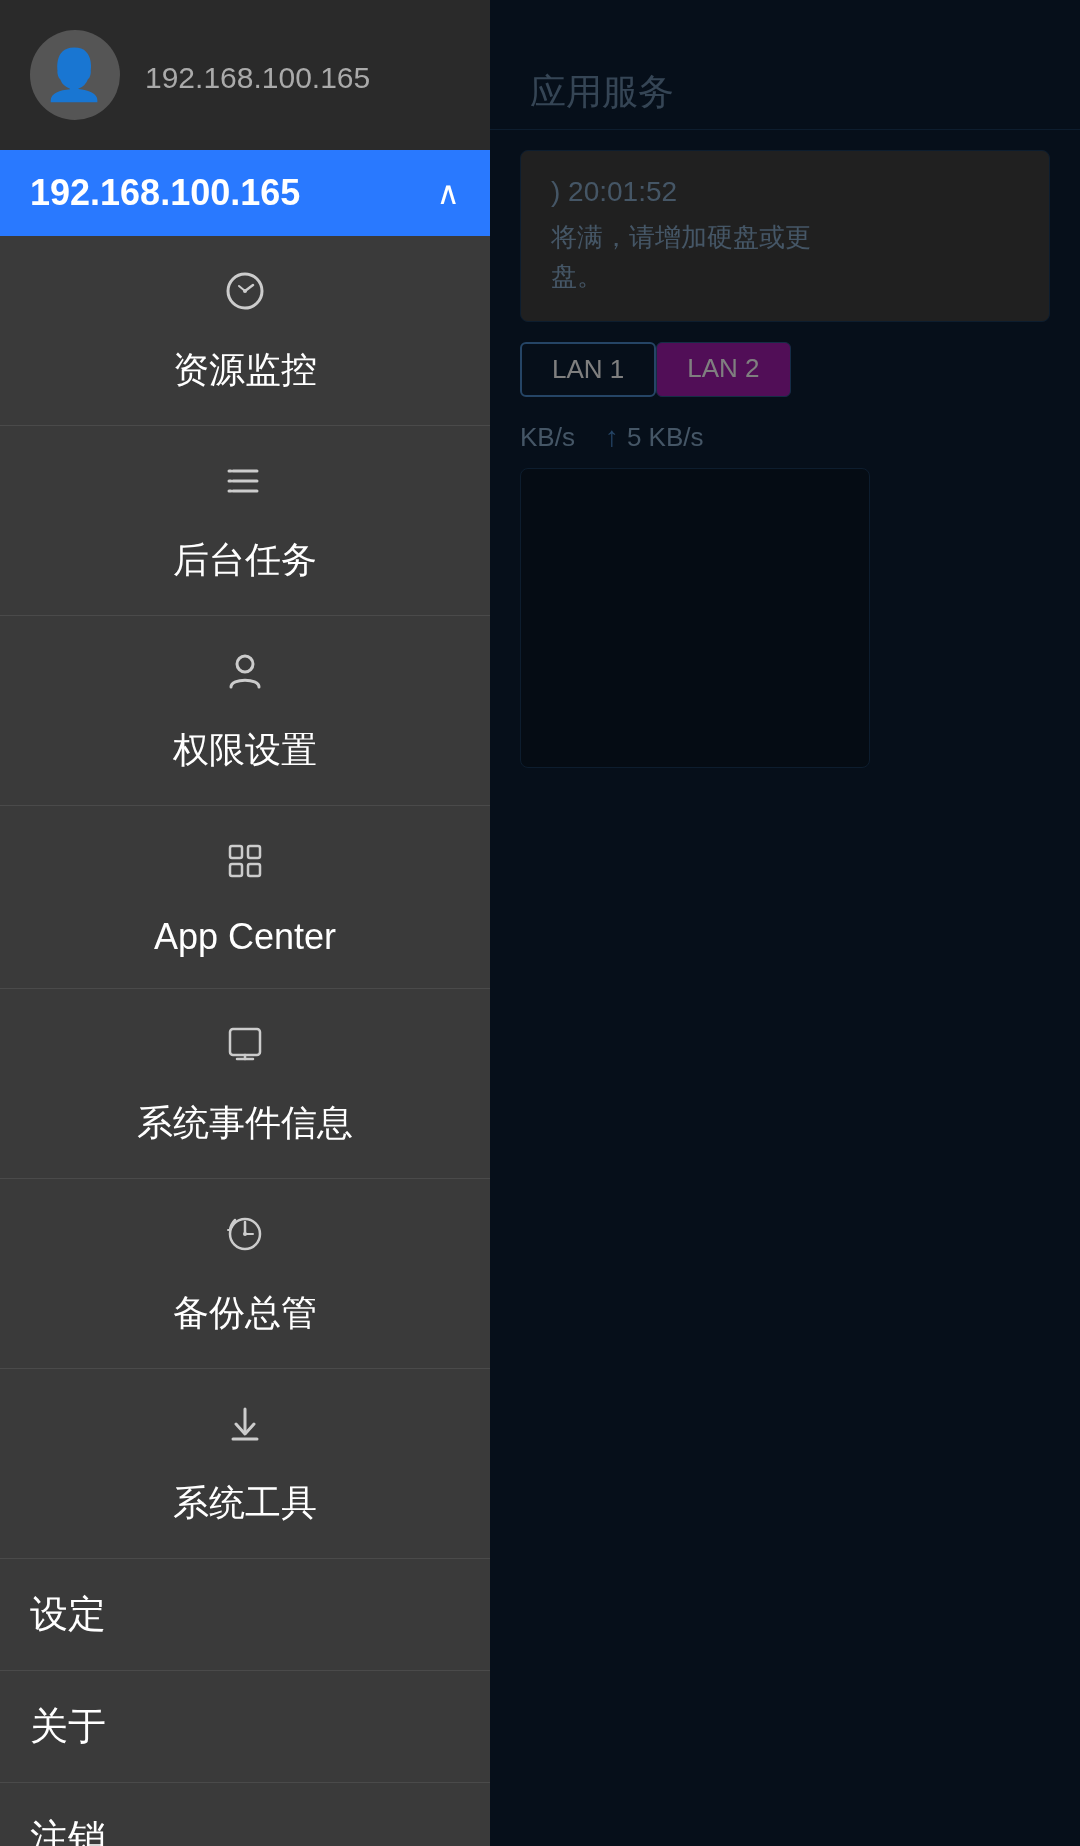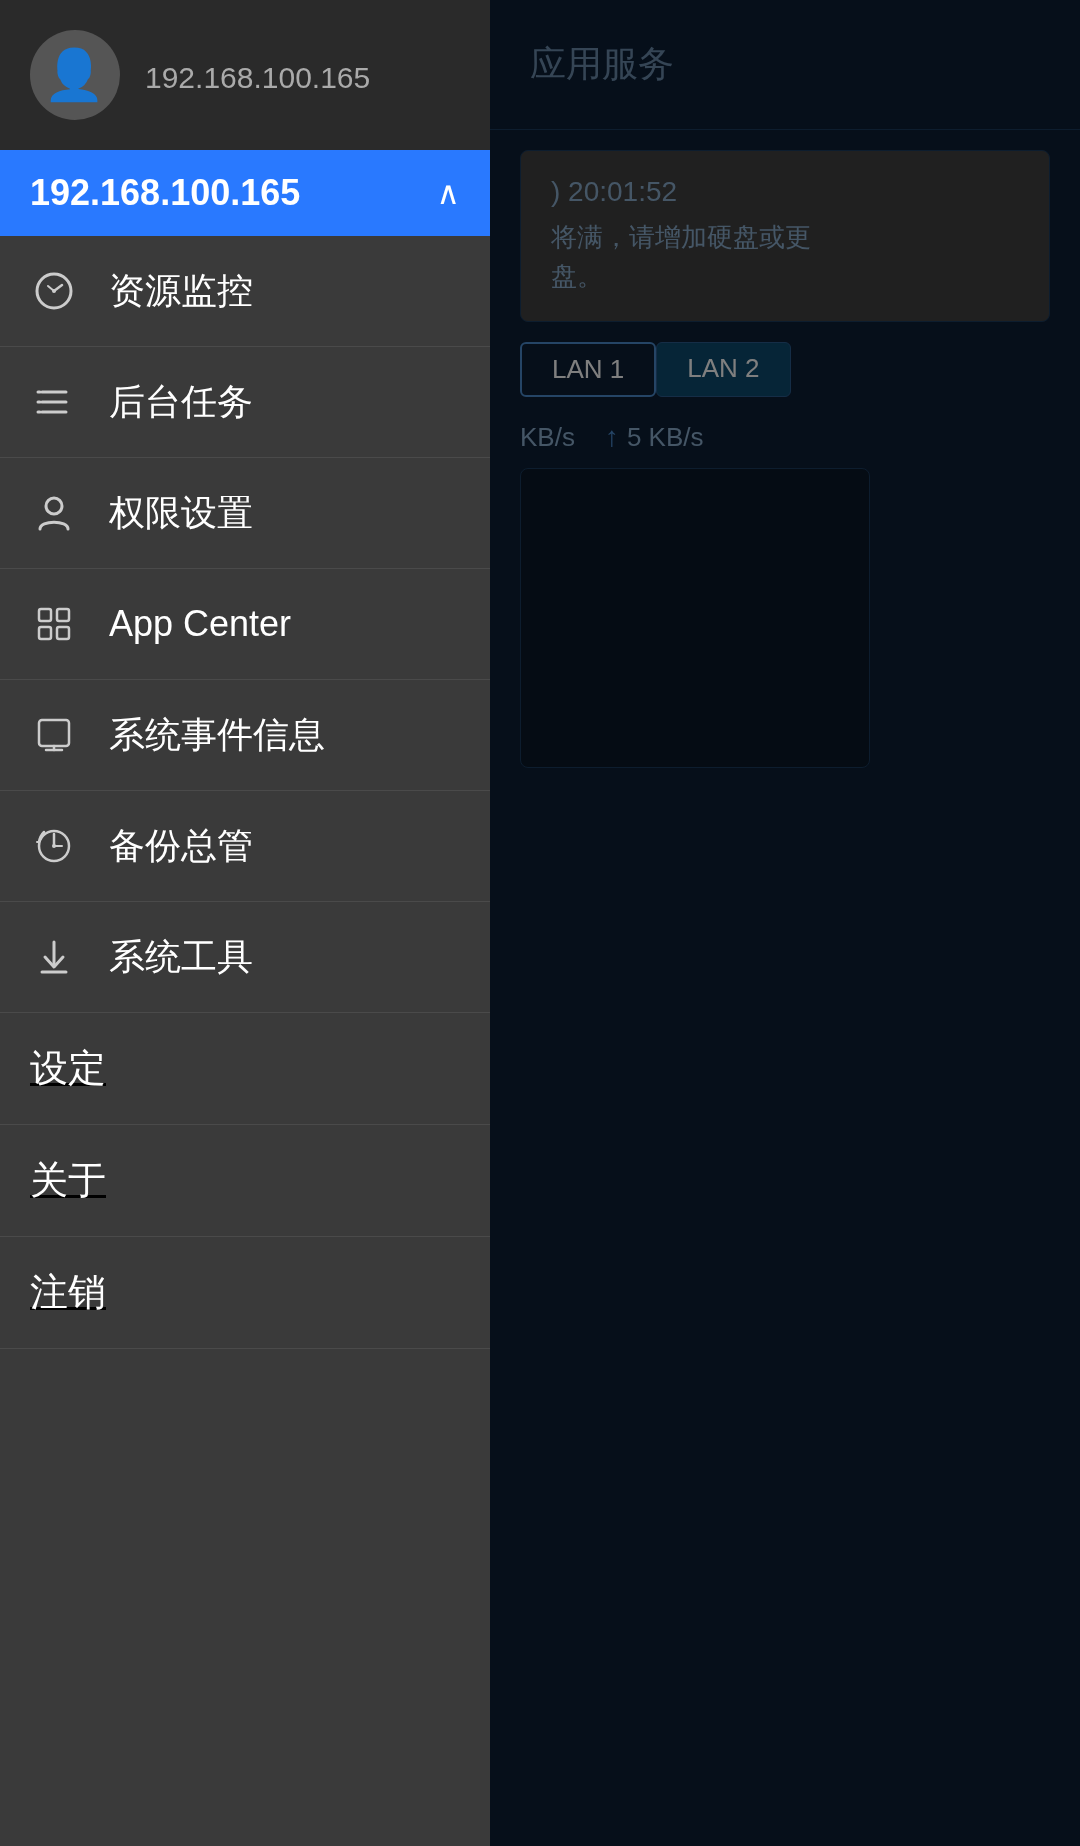--- a/index.html
+++ b/index.html
@@ -35,21 +35,21 @@
       left: 490px;
       right: 0;
       height: 100%;
       background-color: #0d1f35;
       z-index: 1;
     }
 
     .right-header {
       height: 130px;
       display: flex;
-      align-items: center;
+      align-items: flex-end;
       padding: 12px 40px;
       border-bottom: 1px solid #1a3a5c;
     }
 
     .right-header-title {
       color: #6a8aaa;
       font-size: 36px;
     }
 
     .right-content {
@@ -79,21 +79,21 @@
     .lan-section {
       margin-top: 20px;
     }
 
     .lan-tabs {
       display: flex;
       margin-bottom: 15px;
     }
 
     .lan-tab {
-      background-color: #0c4a6e;
+      background-color: #a21caf;
       color: #ffffff;
       border: 1px solid #2a5a8c;
       border-radius: 6px;
       padding: 10px 30px;
       font-size: 26px;
     }
 
     .lan-tab.active {
       background-color: #0d1f35;
       border: 2px solid #4a8acc;
@@ -217,24 +217,25 @@
     
     .menu-list {
       flex: 1;
       overflow-y: auto;
     }
 
     .menu-item {
       display: flex;
       align-items: center;
       gap: 30px;
-      padding: 30px 29px;
+      padding: 30px 48px;
       border-bottom: 1px solid #4a4a4a;
       cursor: pointer;
       min-height: 105px;
+      flex-direction: column;
     }
 
     .menu-icon {
       width: 50px;
       height: 50px;
       display: flex;
       align-items: center;
       justify-content: center;
       color: #cccccc;
       font-size: 36px;
@@ -248,21 +249,20 @@
     }
 
     
     .menu-section {
       padding: 30px 30px;
       border-bottom: 1px solid #4a4a4a;
       cursor: pointer;
       min-height: 100px;
       display: flex;
       align-items: center;
-      text-decoration: underline;
     }
 
     .menu-section-label {
       color: #ffffff;
       font-size: 38px;
       font-weight: 500;
     }
   </style>
 </head>
 <body>

